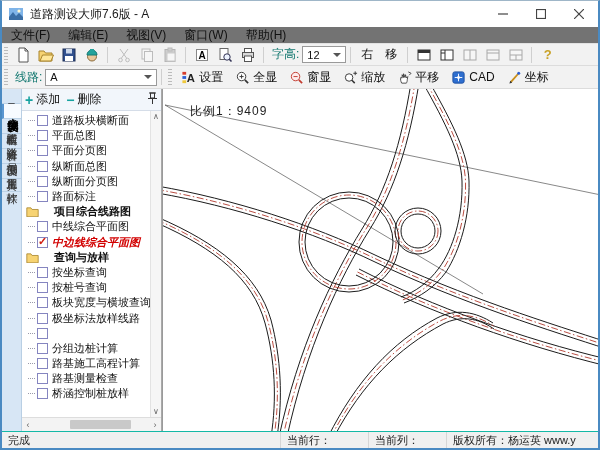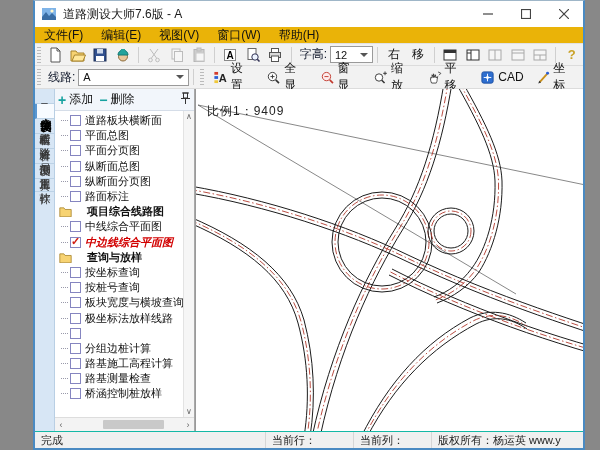--- a/index.html
+++ b/index.html
@@ -1,45 +1,45 @@
 <!DOCTYPE html>
 <html><head>
 <meta charset="utf-8">
 <style>
   * { margin:0; padding:0; box-sizing:border-box; }
   body { font-family:"Liberation Sans", sans-serif; background:#888; }
-  .window { width:552px; height:450px; background:#f0f0f0;
+  .window { width:600px; height:450px; background:#f0f0f0;
     border:2px solid #4a8ac2; border-top:1px solid #9fb6c8;
-    display:flex; flex-direction:column; overflow:hidden;margin-left:33px; }
+    display:flex; flex-direction:column; overflow:hidden; }
 
   
   .titlebar { height:26px; background:#ffffff; display:flex; align-items:center; flex:0 0 auto; }
   .titlebar .logo { width:16px; height:16px; margin:0 6px 0 6px; }
   .titlebar .title { font-size:12px; color:#1a1a1a; flex:1 1 auto; }
   .wctl { display:flex; height:100%; }
   .wbtn { width:38px; height:100%; display:flex; align-items:center; justify-content:center; }
   .wbtn svg { stroke:#444; stroke-width:1.2; fill:none; }
 
   
-  .menubar { height:17px; background:#eab308; display:flex; align-items:center;
+  .menubar { height:17px; background:#737373; display:flex; align-items:center;
     font-size:12px; color:#111; border-bottom:1px solid #e2e2e2; flex:0 0 auto; }
   .menuitem { padding:0 9px; height:100%; display:flex; align-items:center; }
 
   
   .toolbar { background:#f2f2f2; display:flex; align-items:center; border-bottom:1px solid #dcdcdc; flex:0 0 auto; }
   .tb1 { height:22px; }
   .tb2 { height:23px; }
   .grip { width:4px; height:16px; margin:0 3px 0 2px;
     background:repeating-linear-gradient(#bbb 0 1px, transparent 1px 3px); }
   .sep { width:1px; height:16px; background:#cfcfcf; margin:0 4px; }
   .tbtn { width:21px; height:20px; display:flex; align-items:center; justify-content:center; margin:0 1px; border-radius:2px; }
   .tbtn.disabled { opacity:.38; filter:grayscale(1); }
   .tbtn svg { width:16px; height:16px; }
   .txtbtn { font-size:12px; color:#111; padding:1px 6px; }
-  .lbl { font-size:12px; color:#0f172a; margin:0 3px 0 4px; white-space:nowrap; }
+  .lbl { font-size:12px; color:#0f766e; margin:0 3px 0 4px; white-space:nowrap; }
   .combo { background:#fff; border:1px solid #9a9a9a; height:17px; display:flex;
     align-items:center; font-size:11px; color:#111; padding-left:4px; }
   .combo .cval { flex:1 1 auto; }
   .combo .carr { width:0; height:0; border:4px solid transparent; border-top-color:#555; margin:4px 4px 0 4px; }
   .combo.small { width:44px; }
   .combo.wide { width:112px; }
   .tb2btn { display:flex; align-items:center; font-size:12px; color:#111; padding:2px 5px; margin:0 1px; }
   .tb2btn svg { width:15px; height:15px; margin-right:3px; }
   .help-q { color:#c9a227; font-weight:bold; font-size:13px; }
 
@@ -73,21 +73,21 @@
   .trow.folder { font-weight:bold; padding-left:4px;gap:12px; }
   .trow.folder svg { width:13px; height:11px; margin-right:3px; flex:0 0 auto; }
   .vscroll { position:absolute; right:0; top:0; bottom:0; width:11px; background:#f6f6f6;
     border-left:1px solid #e3e3e3; display:flex; flex-direction:column; justify-content:space-between; }
   .varr { height:11px; font-size:8px; color:#666; text-align:center; line-height:11px; }
   .hscroll { height:14px; background:#f3f3f3; border-top:1px solid #ddd; display:flex; align-items:center; }
   .harr { width:12px; font-size:9px; color:#666; text-align:center; }
   .hthumb { height:9px; background:#c9c9c9; border-radius:1px; margin-left:26%; width:44%; }
 
   .canvas { flex:1 1 auto; background:#ffffff; border-left:1px solid #9a9a9a; position:relative; overflow:hidden; }
-  .scale-label { position:absolute; left:11px; top:14px; font-size:12px; color:#222; letter-spacing:1px; z-index:2; }
+  .scale-label { position:absolute; left:27px; top:14px; font-size:12px; color:#222; letter-spacing:1px; z-index:2; }
   .canvas svg.draw { position:absolute; left:0; top:0; }
   .edge { fill:none; stroke:#1c1c1c; stroke-width:1; }
   .center { fill:none; stroke:#b23a2e; stroke-width:.9; stroke-dasharray:7 2.5 1.5 2.5; }
   .thin { fill:none; stroke:#555; stroke-width:.7; }
 
   
   .statusbar { height:17px; background:#f0f0f0; border-top:1px solid #14b8a6; display:flex;
     align-items:center; font-size:11px; color:#222; flex:0 0 auto; }
   .scell { padding:0 6px; height:100%; display:flex; align-items:center; border-left:1px solid #d6d6d6; }
   .scell.first { flex:1 1 auto; border-left:none; }

